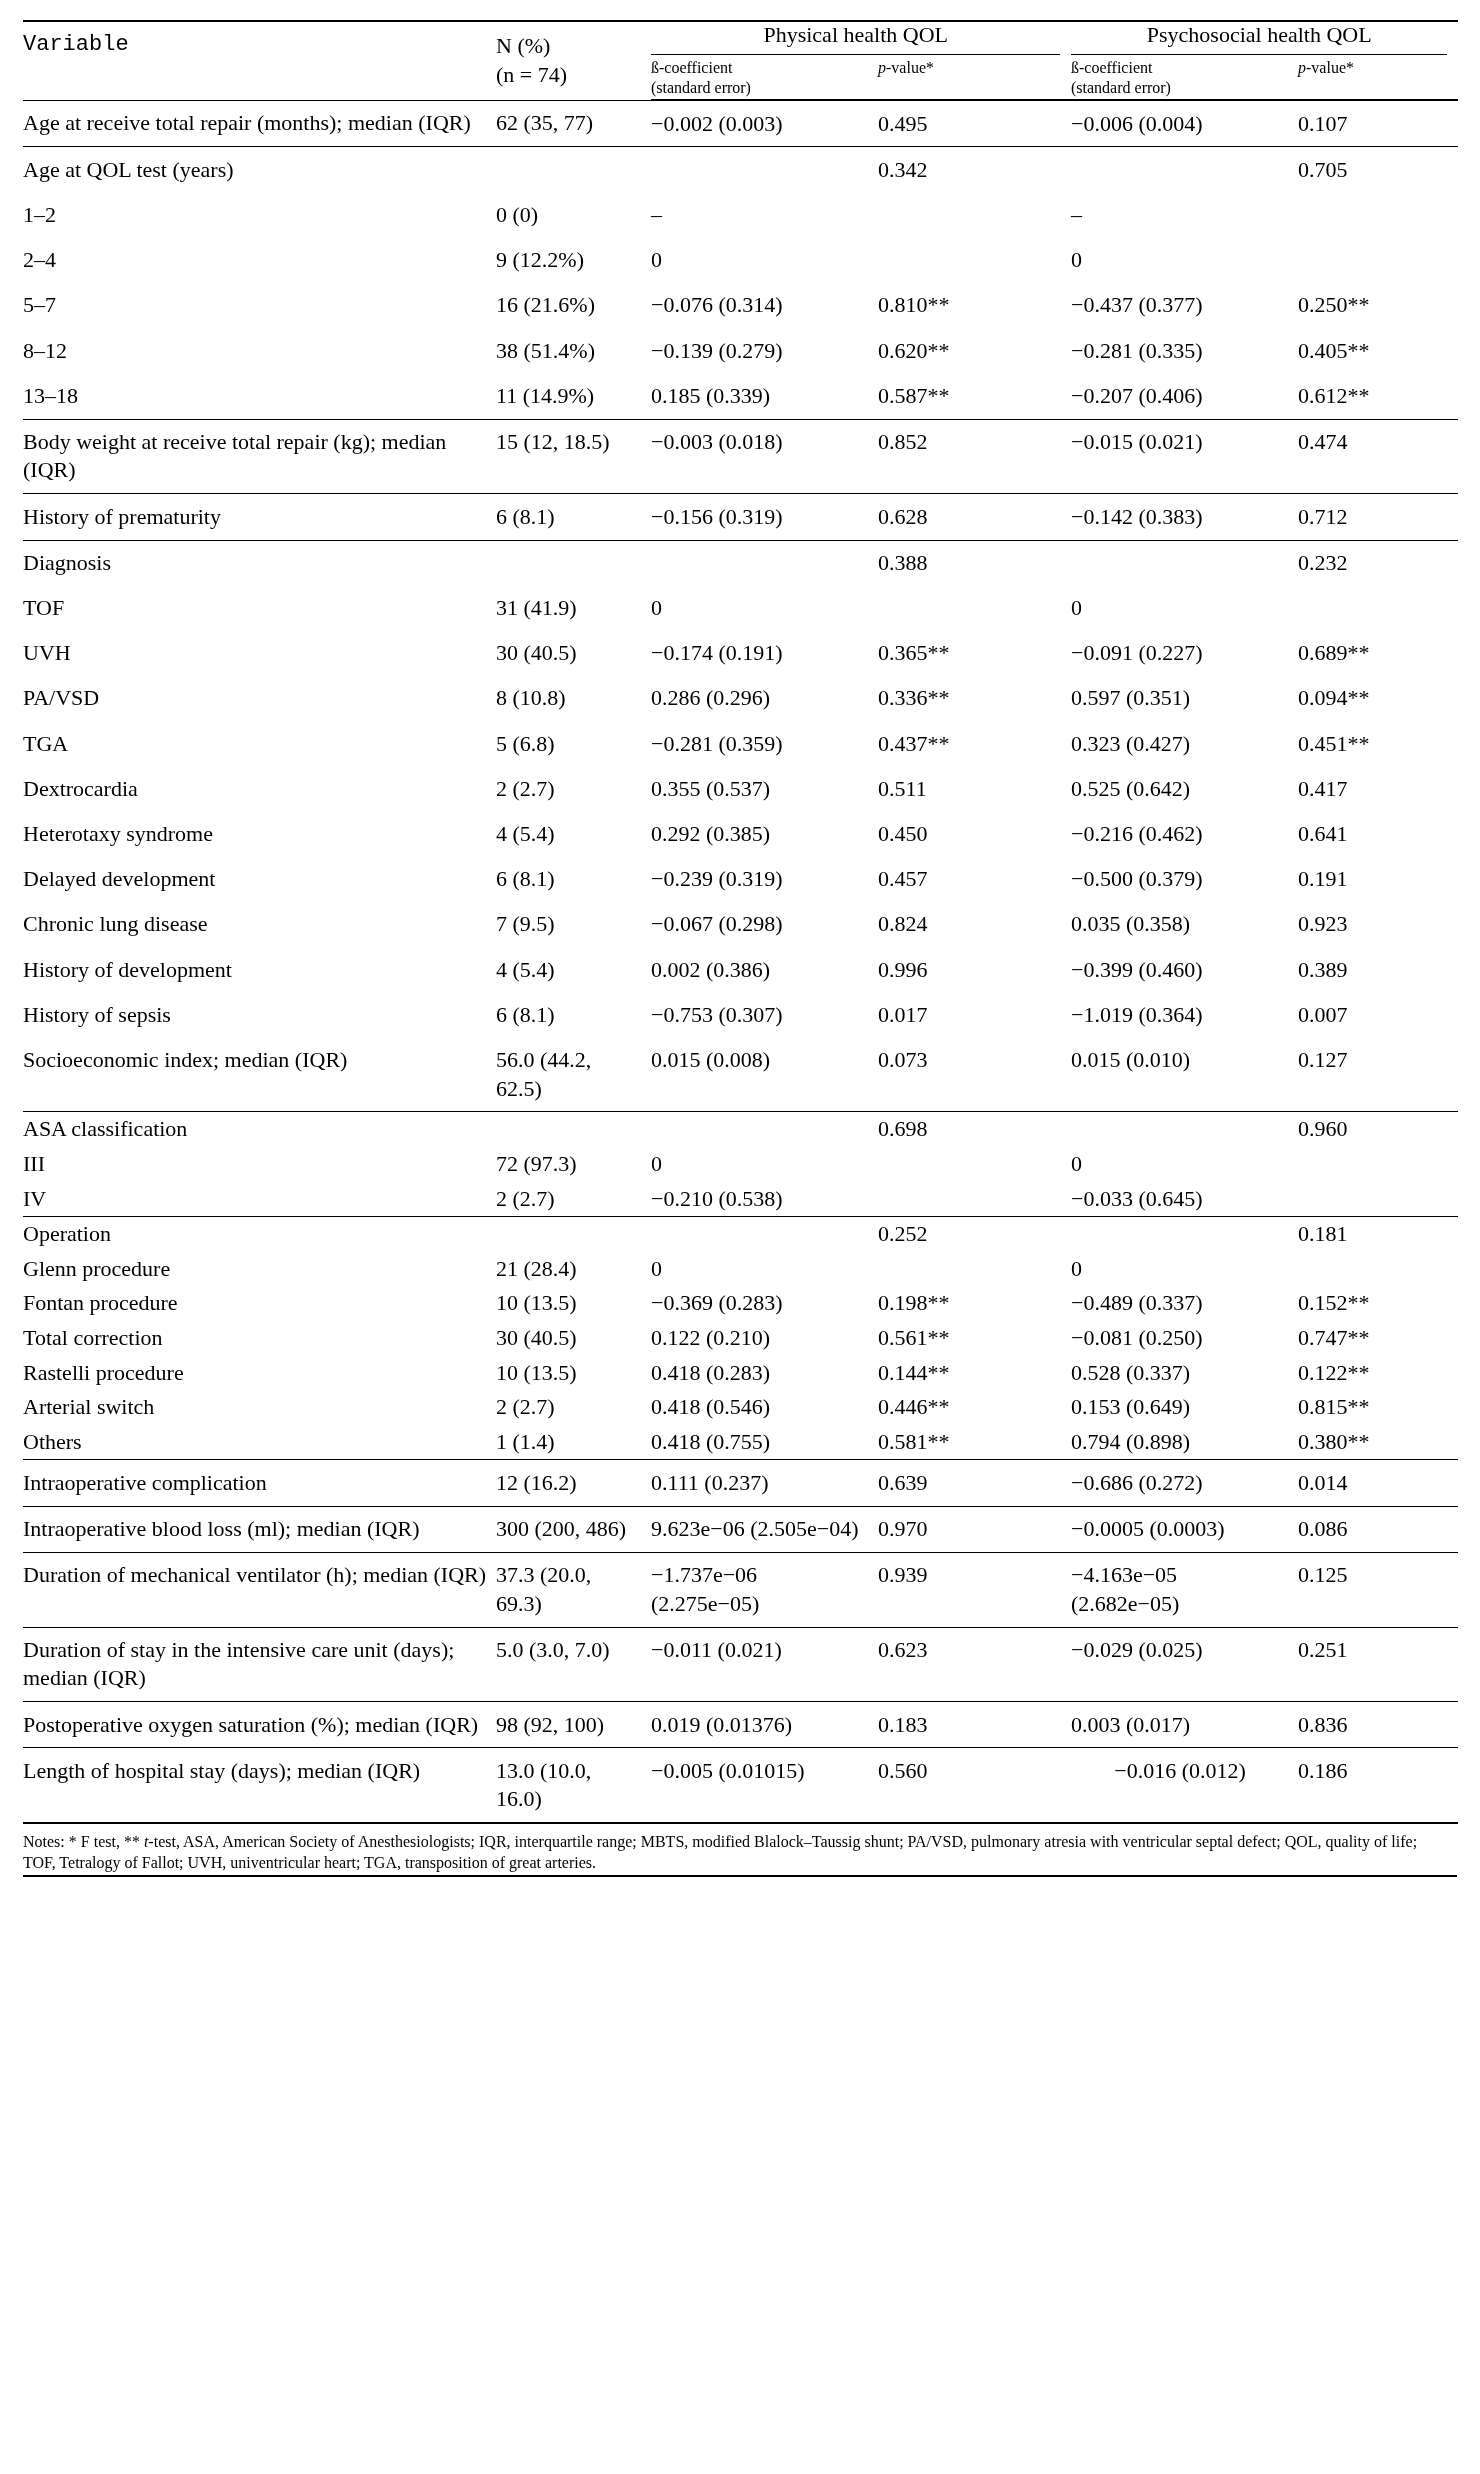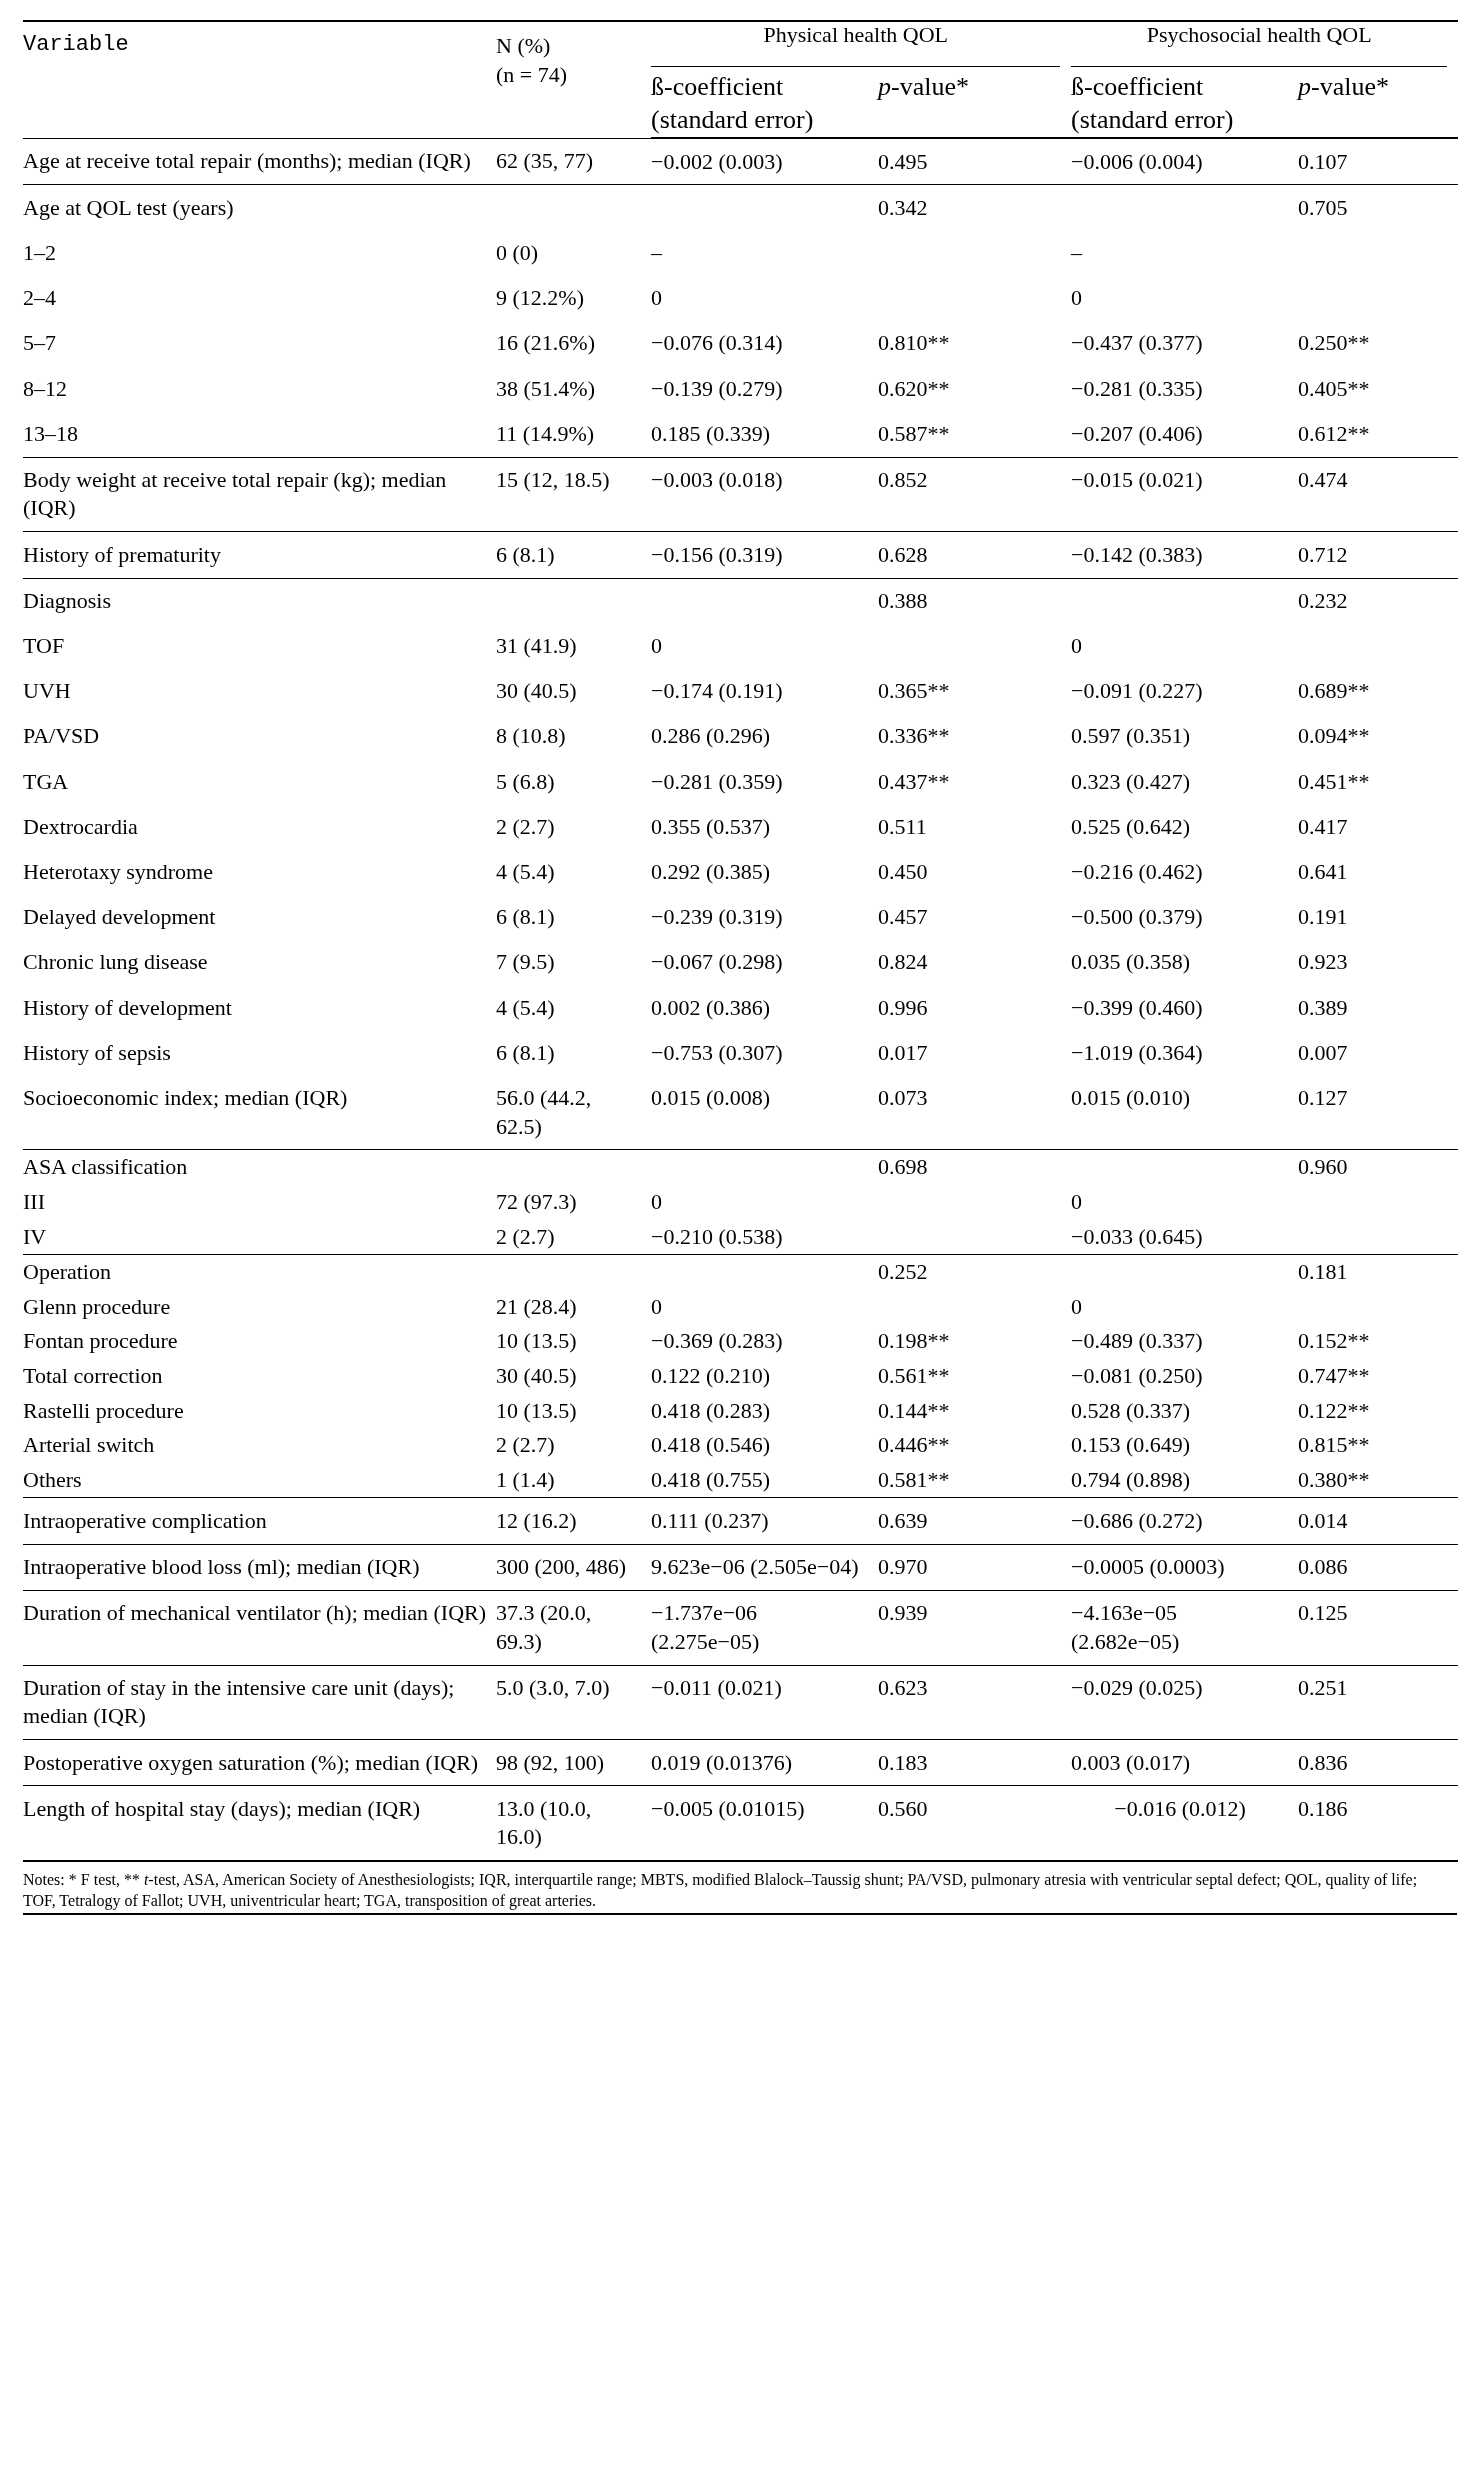--- a/index.html
+++ b/index.html
@@ -53,27 +53,27 @@
     padding-bottom: 4.5px;
     font-size: 22px;
   }
   .hdr-group {
     text-align: center !important;
     padding-bottom: 3px !important;
   }
   .group-underline {
     display: block;
     border-bottom: 1.2px solid #000;
-    padding-bottom: 18px;
+    padding-bottom: 6px;
     margin-right: 10.6px;
   }
   .hdr-row2 td {
     padding-top: 4.5px;
     padding-bottom: 10.6px;
-    font-size: 26px;
+    font-size: 16px;
     line-height: 1.3;
   }
   .it { font-style: italic; }
 
   tbody.block td {
     padding-top: 8.3px;
     padding-bottom: 8.3px;
     line-height: 1.3;
     font-size: 22px;
   }

